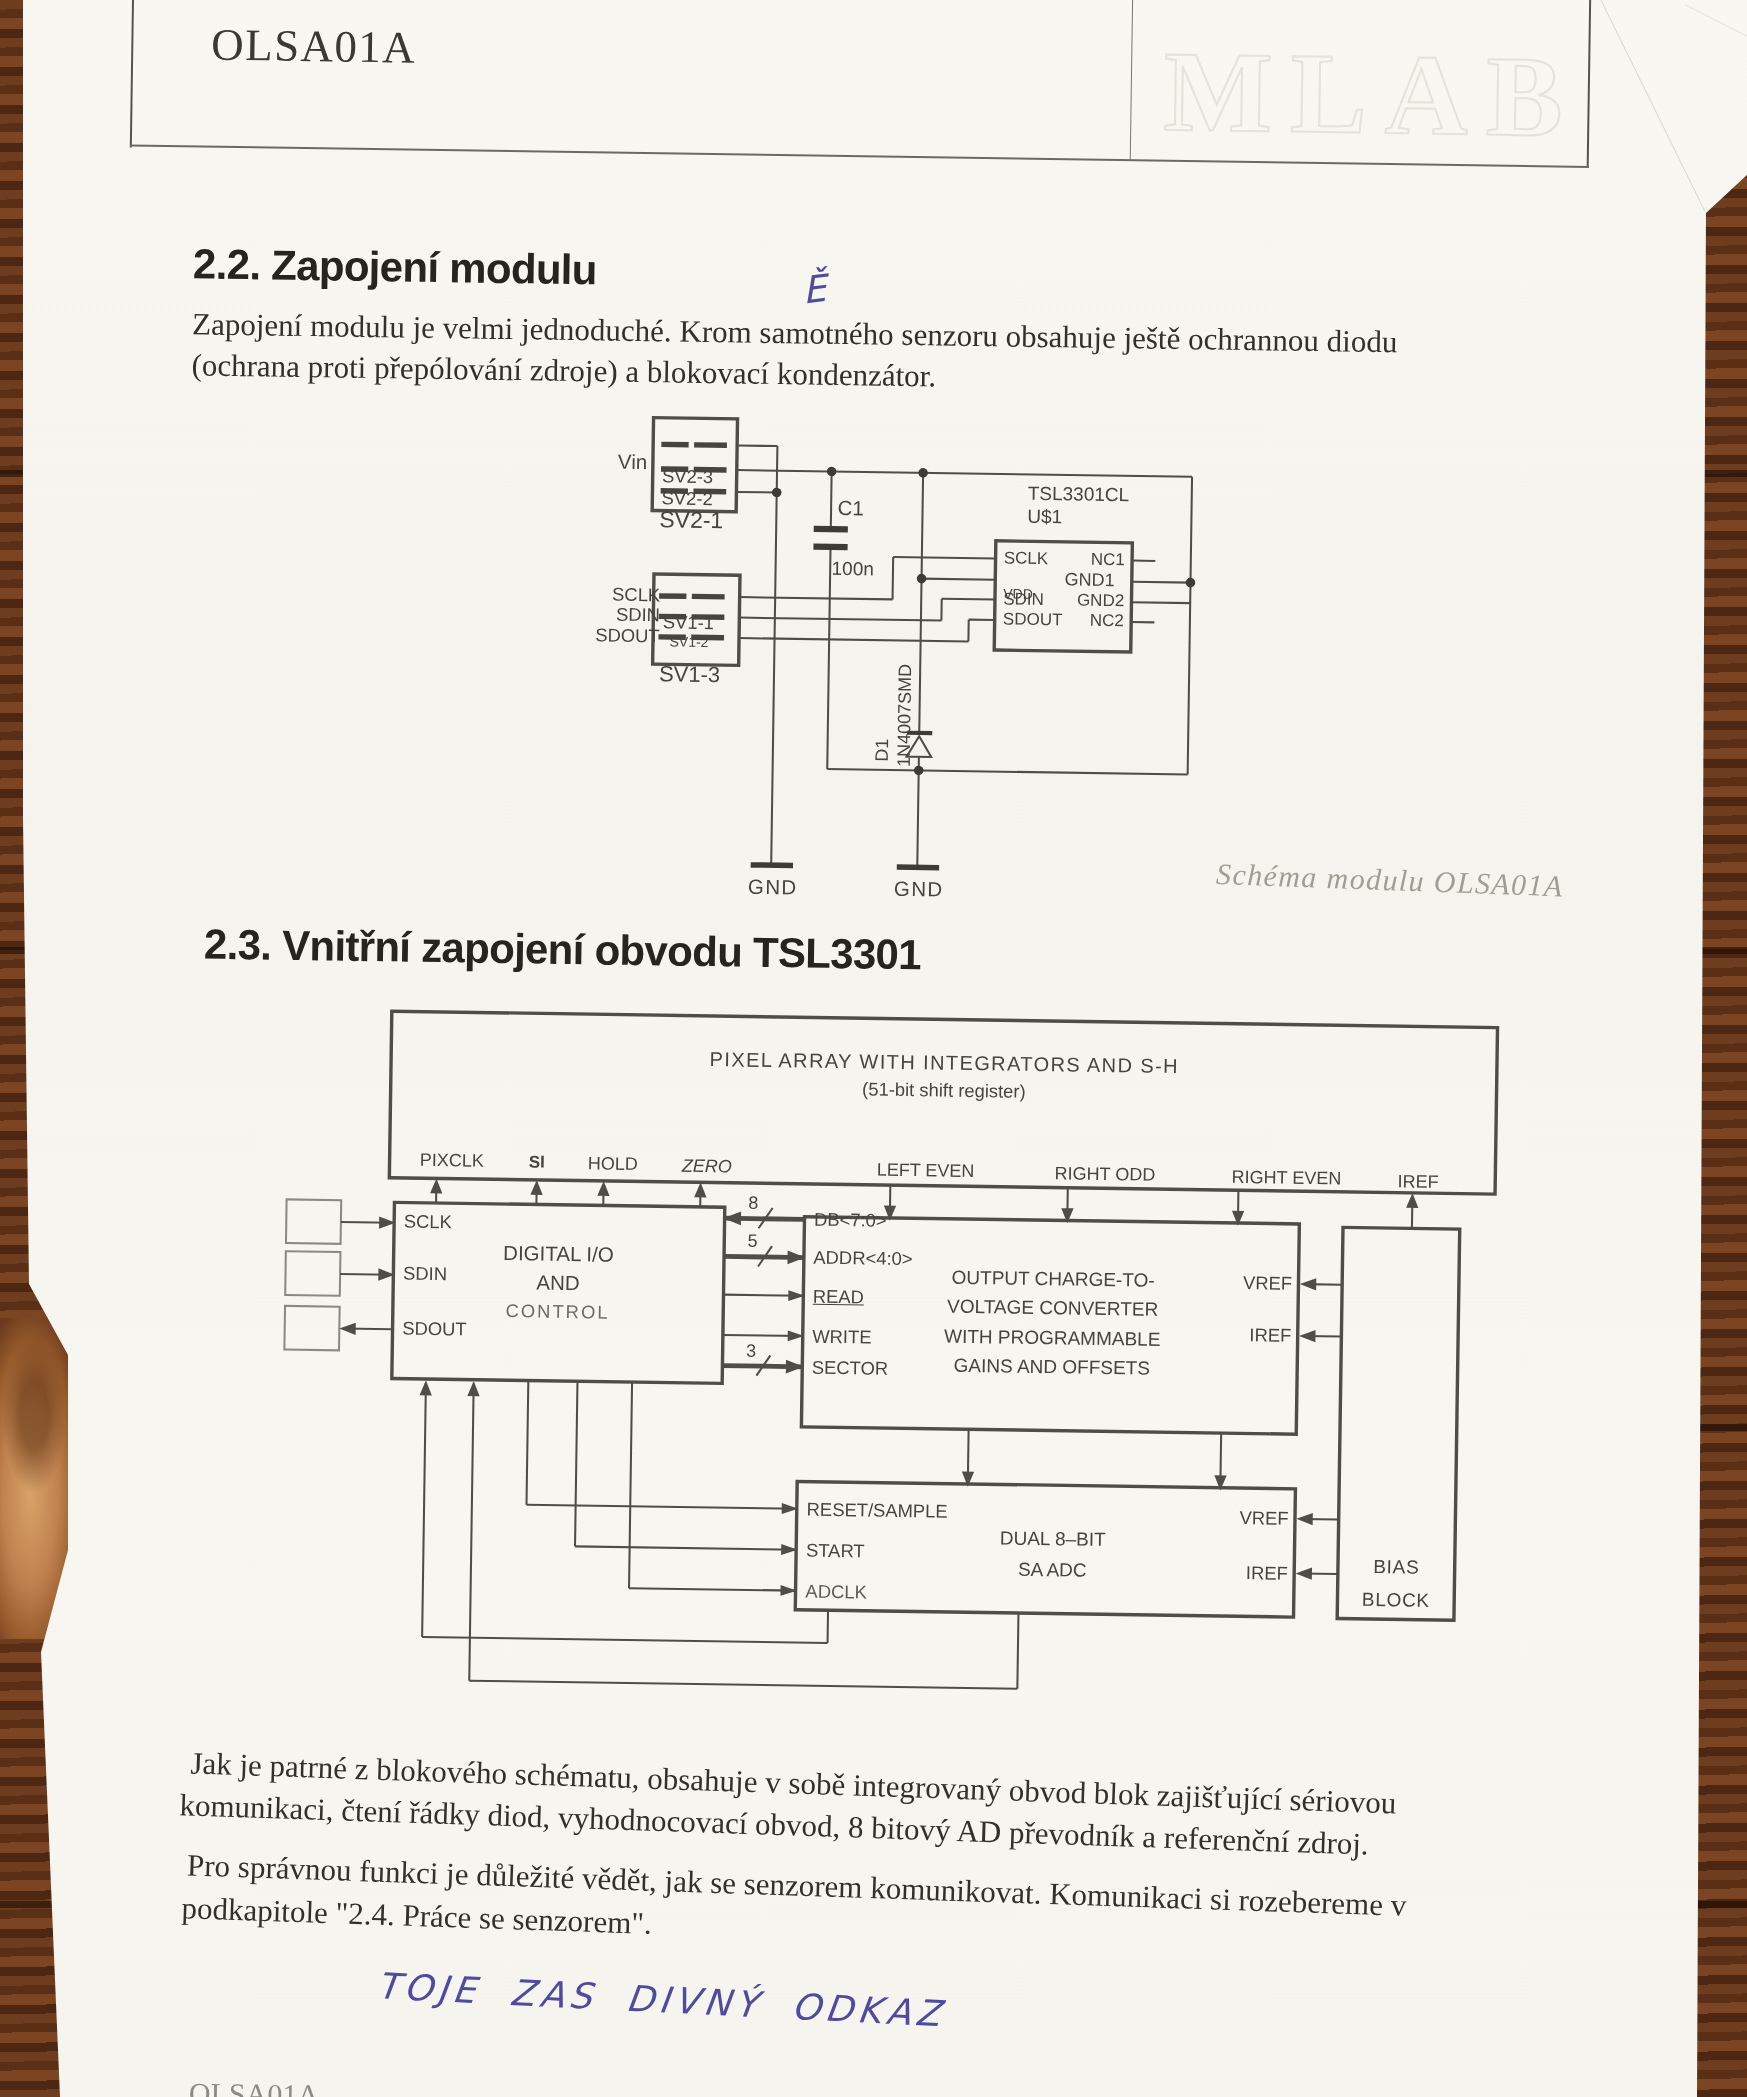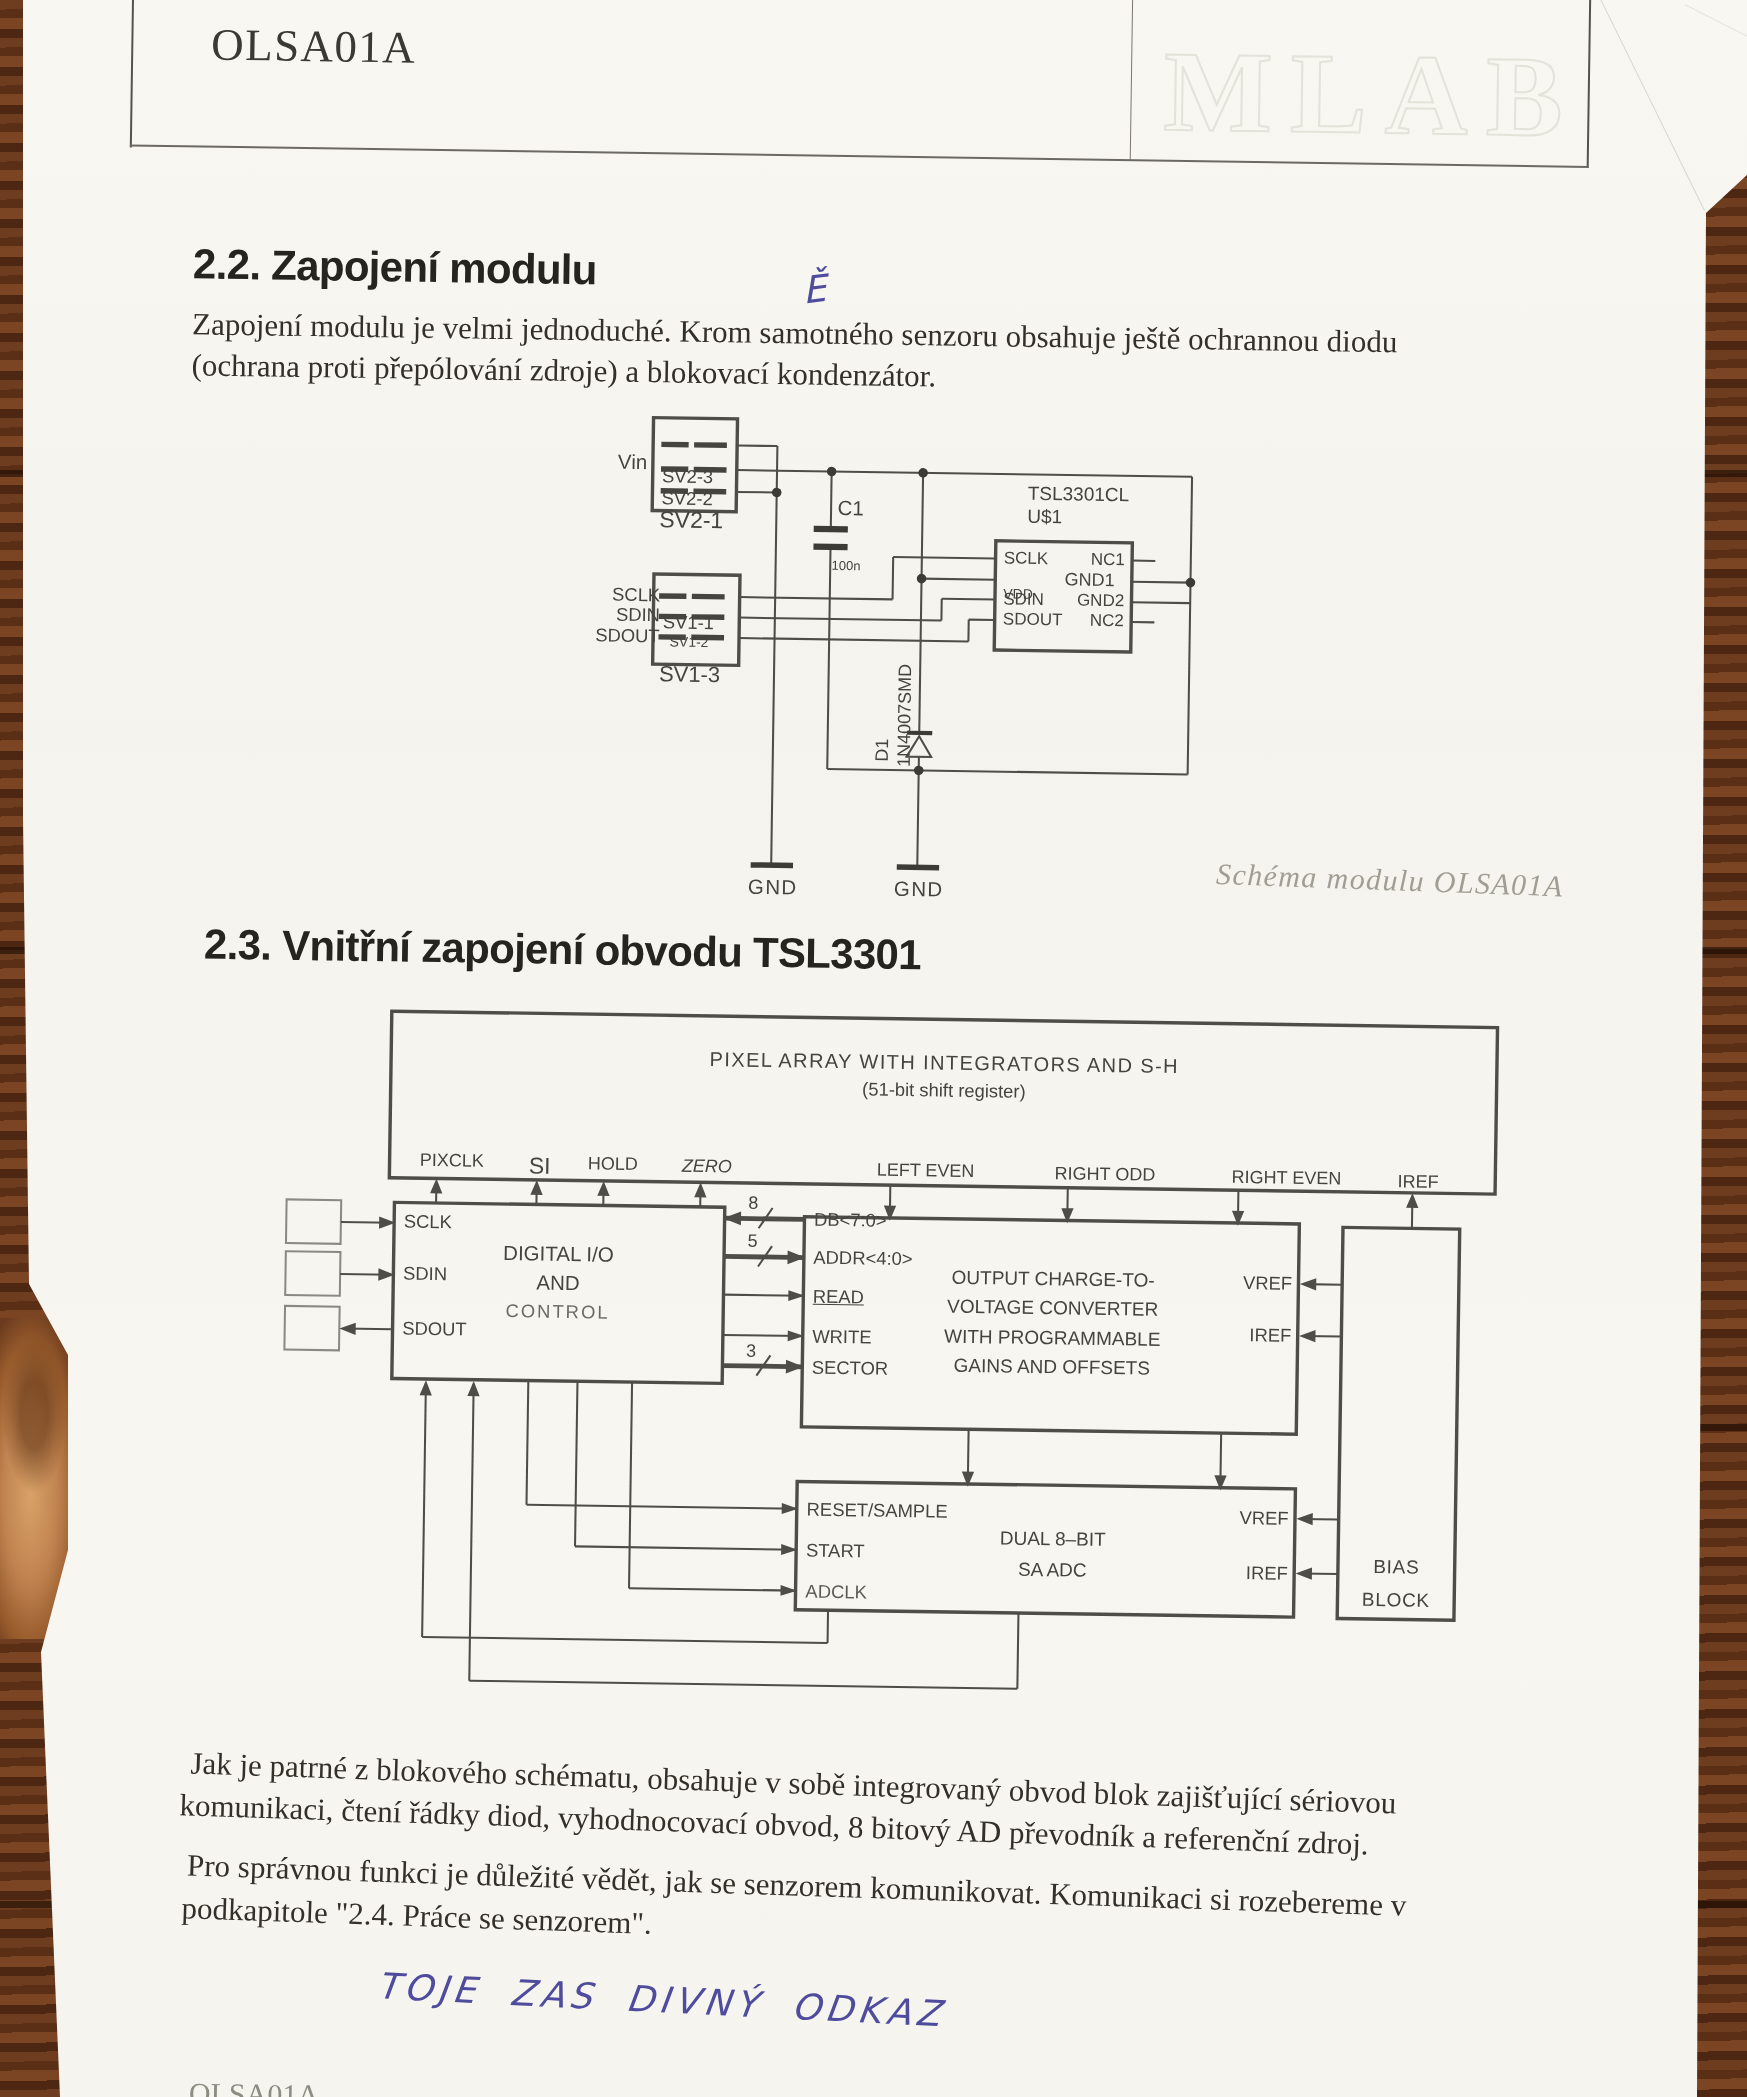--- a/index.html
+++ b/index.html
@@ -133,21 +133,21 @@
     <span class="lbl" style="left:68px;top:63px;font-size:18.4px;">SV2-3</span>
     <span class="lbl" style="left:68px;top:85px;font-size:18.4px;">SV2-2</span>
     <span class="lbl" style="left:66px;top:104px;font-size:23px;">SV2-1</span>
     <span class="lbl" style="left:0;top:182px;width:68px;text-align:right;font-size:18.4px;">SCLK</span>
     <span class="lbl" style="left:0;top:202px;width:68px;text-align:right;font-size:18.4px;">SDIN</span>
     <span class="lbl" style="left:0;top:223px;width:68px;text-align:right;font-size:18.4px;">SDOUT</span>
     <span class="lbl" style="left:71px;top:209px;font-size:18.4px;">SV1-1</span>
     <span class="lbl" style="left:78px;top:231px;font-size:14px;">SV1-2</span>
     <span class="lbl" style="left:68px;top:259px;font-size:22px;">SV1-3</span>
     <span class="lbl" style="left:244px;top:91px;font-size:20.5px;">C1</span>
-    <span class="lbl" style="left:239px;top:153px;font-size:13px;">100n</span>
+    <span class="lbl" style="left:239px;top:153px;font-size:19px;">100n</span>
     <span class="lbl" style="left:434px;top:75px;font-size:19px;">TSL3301CL</span>
     <span class="lbl" style="left:434px;top:98px;font-size:19px;">U$1</span>
     <span class="lbl" style="left:411px;top:141px;font-size:17px;">SCLK</span>
     <span class="lbl" style="left:411px;top:178px;font-size:14px;">VDD</span>
     <span class="lbl" style="left:411px;top:182px;font-size:17px;">SDIN</span>
     <span class="lbl" style="left:411px;top:202px;font-size:17px;">SDOUT</span>
     <span class="lbl" style="left:472px;top:141px;width:60px;text-align:right;font-size:17px;">NC1</span>
     <span class="lbl" style="left:472px;top:161px;width:60px;text-align:left;font-size:18px;">GND1</span>
     <span class="lbl" style="left:472px;top:182px;width:60px;text-align:right;font-size:17px;">GND2</span>
     <span class="lbl" style="left:472px;top:202px;width:60px;text-align:right;font-size:17px;">NC2</span>
@@ -242,21 +242,21 @@
       <line x1="476" y1="816" x2="800" y2="816" stroke-width="3"></line>
       <path d="M778 808 L778 824 L802 816 Z" fill="#4e4d48"></path>
       <line x1="556" y1="574" x2="556" y2="876" stroke-width="3"></line>
       <line x1="556" y1="876" x2="800" y2="876" stroke-width="3"></line>
       <path d="M778 868 L778 884 L802 876 Z" fill="#4e4d48"></path>
     </svg>
 
     <span class="lbl" style="left:134px;top:57px;width:1106px;text-align:center;font-size:20px;letter-spacing:1.4px;">PIXEL ARRAY WITH INTEGRATORS AND S-H</span>
     <span class="lbl" style="left:134px;top:86px;width:1106px;text-align:center;font-size:18.4px;">(51-bit shift register)</span>
     <span class="lbl" style="left:164px;top:164px;font-size:18px;">PIXCLK</span>
-    <span class="lbl" style="left:273px;top:165px;font-size:23px;">SI</span>
+    <span class="lbl" style="left:273px;top:165px;font-size:17px;font-weight:bold;">SI</span>
     <span class="lbl" style="left:332px;top:165px;font-size:18px;">HOLD</span>
     <span class="lbl" style="left:426px;top:166px;font-size:18px;font-style:italic;">ZERO</span>
     <span class="lbl" style="left:621px;top:167px;font-size:18px;">LEFT EVEN</span>
     <span class="lbl" style="left:799px;top:168px;font-size:18px;">RIGHT ODD</span>
     <span class="lbl" style="left:976px;top:169px;font-size:18px;">RIGHT EVEN</span>
     <span class="lbl" style="left:1142px;top:171px;font-size:18px;">IREF</span>
     <span class="lbl" style="left:139px;top:254px;width:330px;text-align:center;font-size:20.5px;">DIGITAL I/O</span>
     <span class="lbl" style="left:139px;top:283px;width:330px;text-align:center;font-size:20.5px;">AND</span>
     <span class="lbl" style="left:139px;top:313px;width:330px;text-align:center;font-size:18.4px;letter-spacing:2px;color:#6a6a64;">CONTROL</span>
     <span class="lbl" style="left:149px;top:225px;font-size:18.4px;">SCLK</span>

